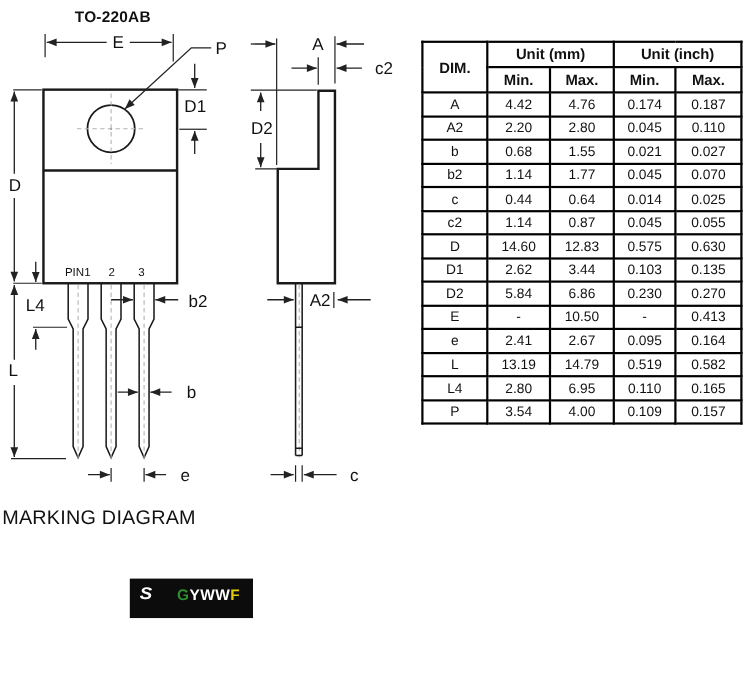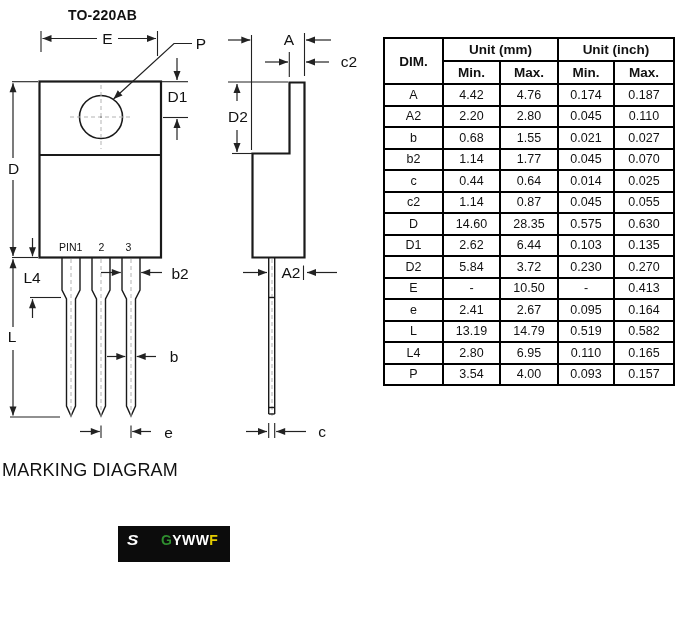--- a/index.html
+++ b/index.html
@@ -207,35 +207,35 @@
         <tr>
           <td>c2</td>
           <td>1.14</td>
           <td>0.87</td>
           <td>0.045</td>
           <td>0.055</td>
         </tr>
         <tr>
           <td>D</td>
           <td>14.60</td>
-          <td>28.35</td>
+          <td>12.83</td>
           <td>0.575</td>
           <td>0.630</td>
         </tr>
         <tr>
           <td>D1</td>
           <td>2.62</td>
-          <td>6.44</td>
+          <td>3.44</td>
           <td>0.103</td>
           <td>0.135</td>
         </tr>
         <tr>
           <td>D2</td>
           <td>5.84</td>
-          <td>3.72</td>
+          <td>6.86</td>
           <td>0.230</td>
           <td>0.270</td>
         </tr>
         <tr>
           <td>E</td>
           <td>-</td>
           <td>10.50</td>
           <td>-</td>
           <td>0.413</td>
         </tr>
@@ -257,21 +257,21 @@
           <td>L4</td>
           <td>2.80</td>
           <td>6.95</td>
           <td>0.110</td>
           <td>0.165</td>
         </tr>
         <tr>
           <td>P</td>
           <td>3.54</td>
           <td>4.00</td>
-          <td>0.093</td>
+          <td>0.109</td>
           <td>0.157</td>
         </tr>
       </tbody>
   </table>
 
   <div class="abs marking-heading" style="left:2px;top:460px;">MARKING DIAGRAM</div>
 
   <div class="abs mark-box" style="left:118px;top:526px;">
     <span class="mark-logo">S</span>
     <span class="mark-code"><span style="color: rgb(47, 143, 47);">G</span><span style="color: rgb(255, 255, 255);">YWW</span><span style="color: rgb(227, 204, 0);">F</span></span>

